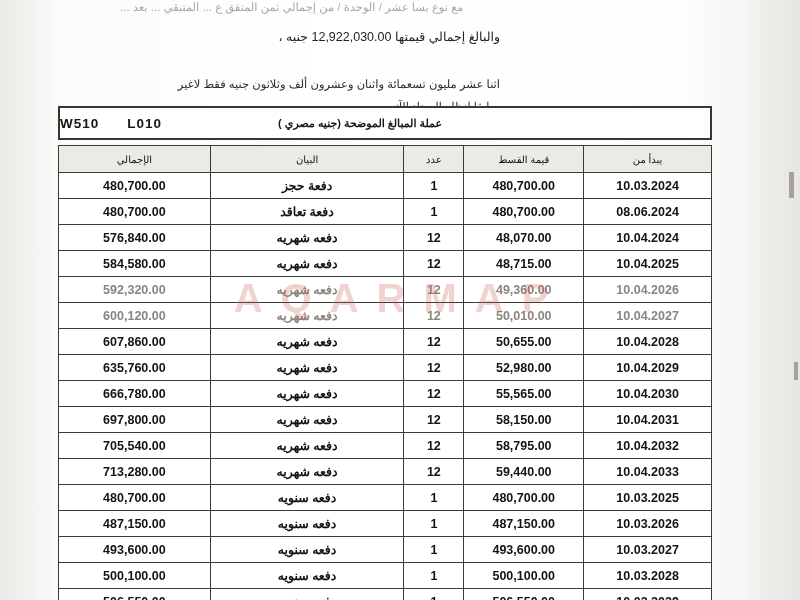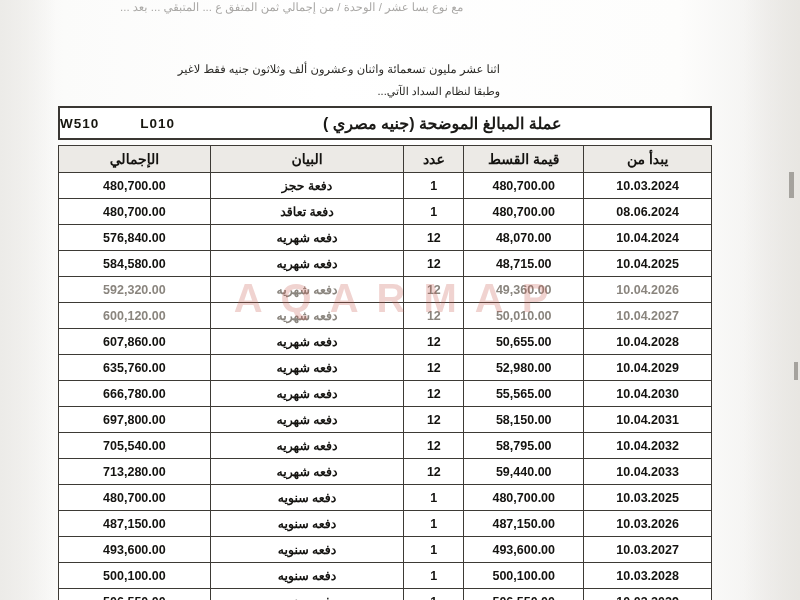--- a/index.html
+++ b/index.html
@@ -71,31 +71,30 @@
     background: #ffffff;
     display: flex;
     flex-direction: row;
     align-items: center;
     box-sizing: border-box;
   }
   .code-band .currency-cell {
     flex: 1 1 auto;
     text-align: left;
     padding-left: 6px;
-    font-size: 16px;
+    font-size: 11px;
     font-weight: bold;
     color: #1b1a17;
     white-space: nowrap;
     letter-spacing: 0.2px;
-    margin-left: 32px;
   }
   .code-band .codes {
     flex: 0 0 auto;
     display: flex;
-    gap: 41px;
+    gap: 28px;
     padding-right: 110px;
     font-size: 13.5px;
     font-weight: bold;
     letter-spacing: 1px;
     color: #17160f;
     direction: ltr;
   }
 
   
   table.schedule {
@@ -111,22 +110,22 @@
   table.schedule td {
     border: 1.6px solid #3d3a35;
     height: 25px;
     padding: 0 5px;
     font-size: 12.5px;
     color: #141310;
     white-space: nowrap;
     overflow: hidden;
   }
   table.schedule thead th {
-    font-weight: bold;
-    font-size: 14px;
+    font-weight: normal;
+    font-size: 10px;
     background: #eceae6;
     height: 26px;
     letter-spacing: 0.3px;
   }
   
   col.c-start { width: 128px; }
   col.c-amount { width: 120px; }
   col.c-count { width: 60px; }
   col.c-desc  { width: 194px; }
   col.c-total { width: 152px; }
@@ -177,20 +176,21 @@
   .mark-b { right: 2px; top: 362px; width: 4px; height: 18px; }
 </style>
 </head>
 <body>
 
 <div class="page">
 
   <div class="top-cut-line">مع نوع بسا عشر / الوحدة / من إجمالي ثمن المتفق ع ... المتبقي ... بعد ...</div>
 
   <div class="intro">
+    <p class="line1">والبالغ إجمالي قيمتها   12,922,030.00  جنيه ،</p>
     <p class="line2">اثنا عشر مليون تسعمائة واثنان وعشرون ألف وثلاثون   جنيه فقط لاغير</p>
     <p class="line3">وطبقا لنظام السداد الآتي...</p>
   </div>
 
   <div class="code-band">
     <div class="currency-cell">عملة المبالغ الموضحة (جنيه مصري  )</div>
     <div class="codes">
       <span>W510</span>
       <span>L010</span>
     </div>

